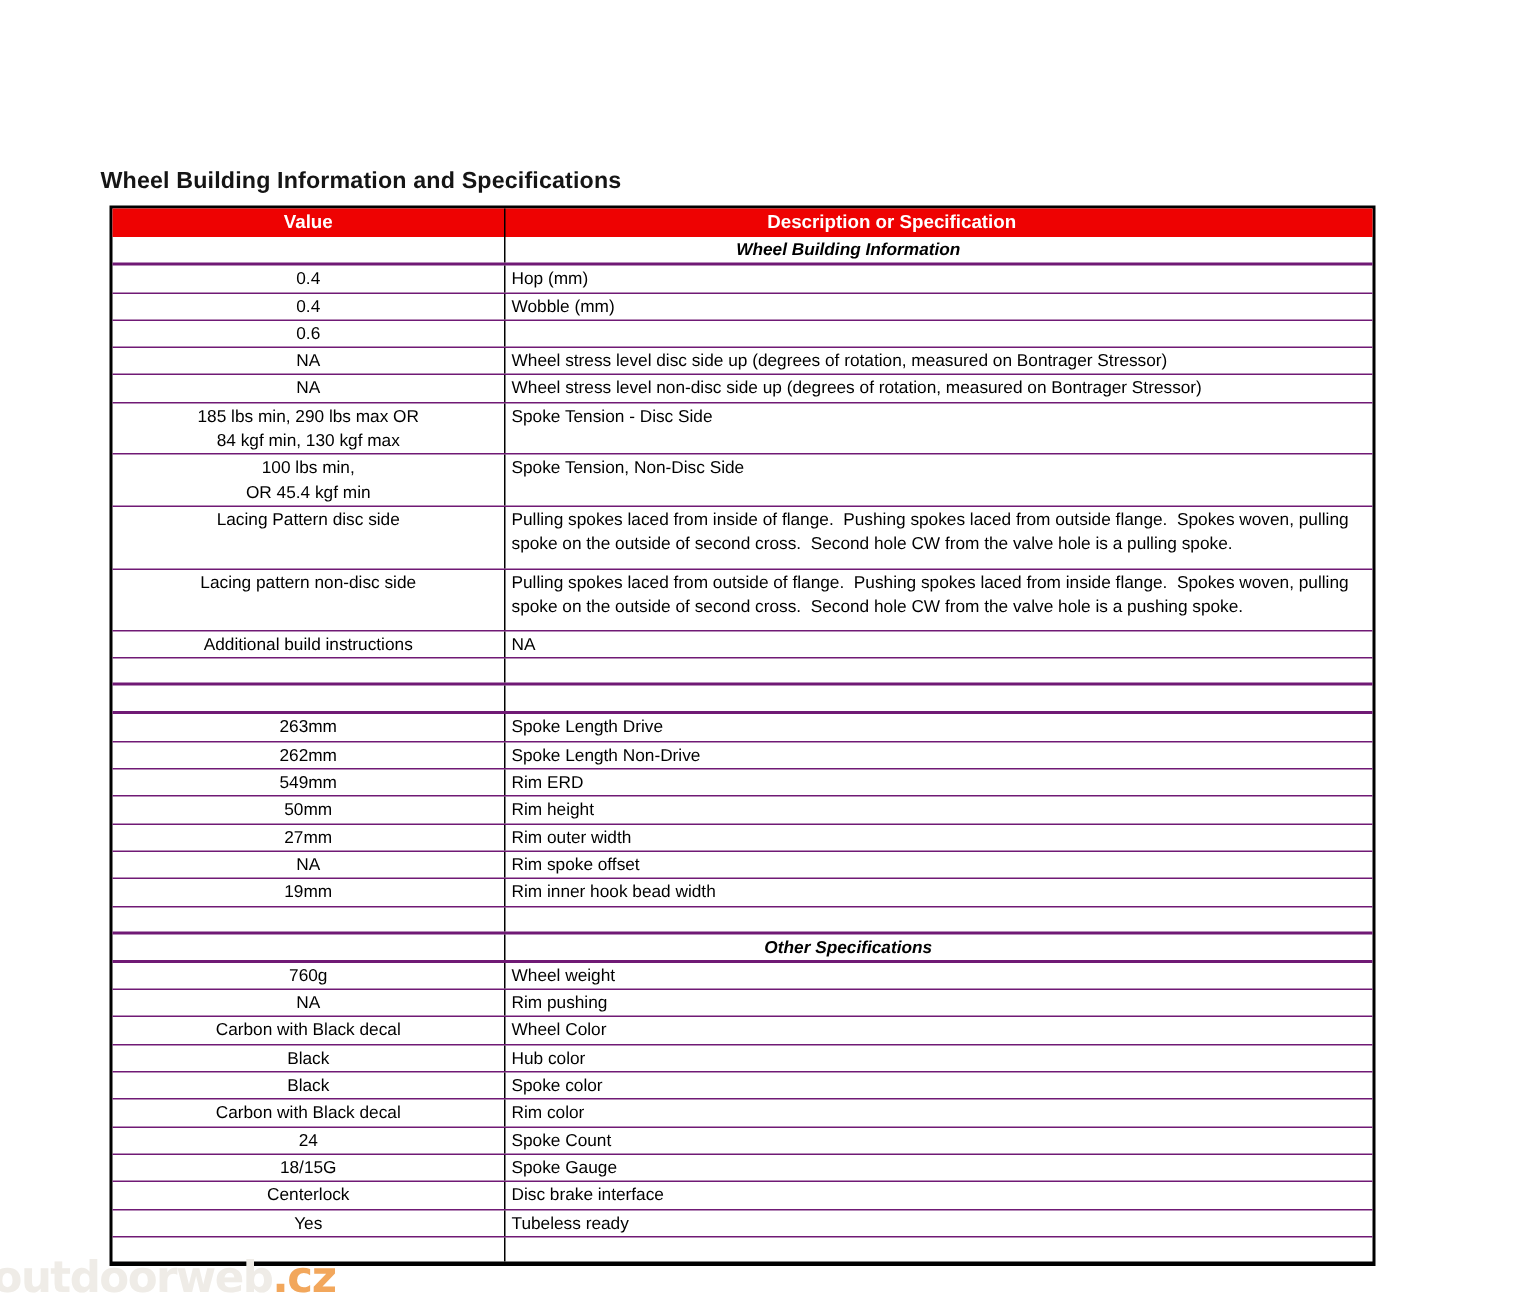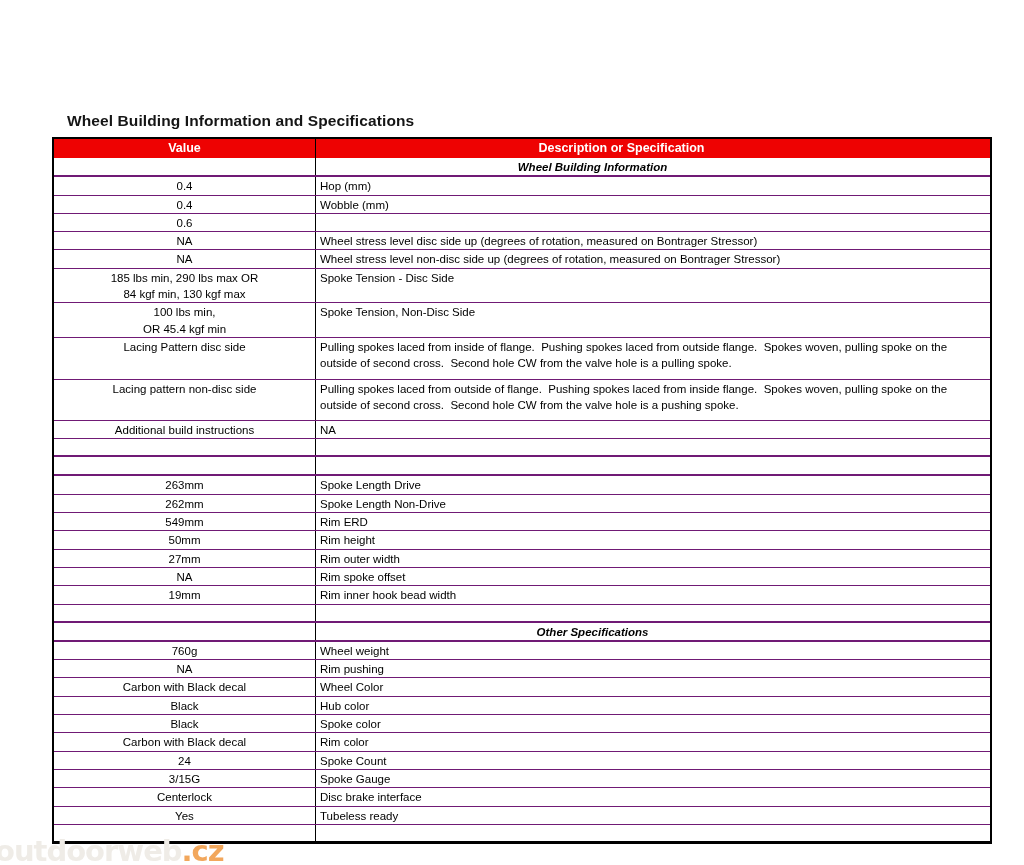--- a/index.html
+++ b/index.html
@@ -17,23 +17,23 @@
     left: 67px;
     top: 112px;
     margin: 0;
     font-size: 15.5px;
     font-weight: bold;
     color: #151515;
     letter-spacing: 0.1px;
   }
   .spec-table {
     position: absolute;
-    left: 52px;
+    left: 73px;
     top: 137px;
-    width: 940px;
+    width: 844px;
     box-sizing: border-box;
     border: 2px solid #000;
     border-bottom-width: 3px;
     background: #fff;
   }
   .trow {
     display: flex;
     border-top: 1px solid #701a75;
     align-items: stretch;
   }
@@ -213,21 +213,21 @@
         </div>
         <div class="trow data-row">
           <div class="cell value-cell">Carbon with Black decal</div>
           <div class="cell desc-cell">Rim color</div>
         </div>
         <div class="trow data-row">
           <div class="cell value-cell">24</div>
           <div class="cell desc-cell">Spoke Count</div>
         </div>
         <div class="trow data-row">
-          <div class="cell value-cell">3/15G</div>
+          <div class="cell value-cell">18/15G</div>
           <div class="cell desc-cell">Spoke Gauge</div>
         </div>
         <div class="trow data-row">
           <div class="cell value-cell">Centerlock</div>
           <div class="cell desc-cell">Disc brake interface</div>
         </div>
         <div class="trow data-row">
           <div class="cell value-cell">Yes</div>
           <div class="cell desc-cell">Tubeless ready</div>
         </div>

